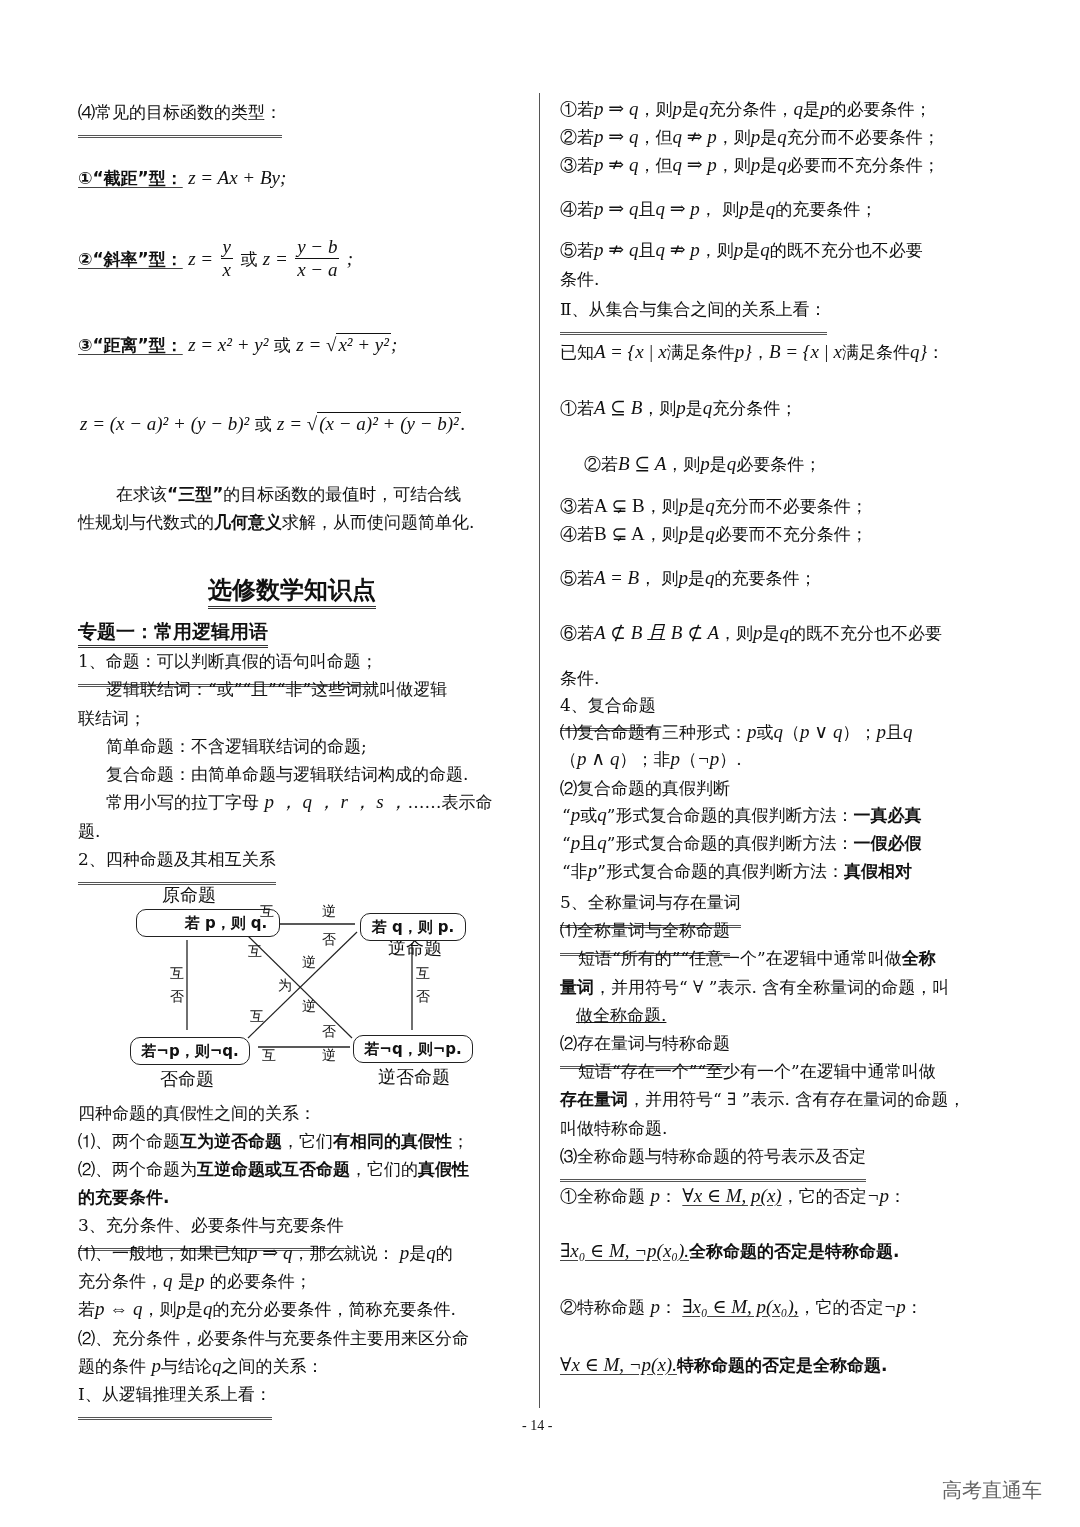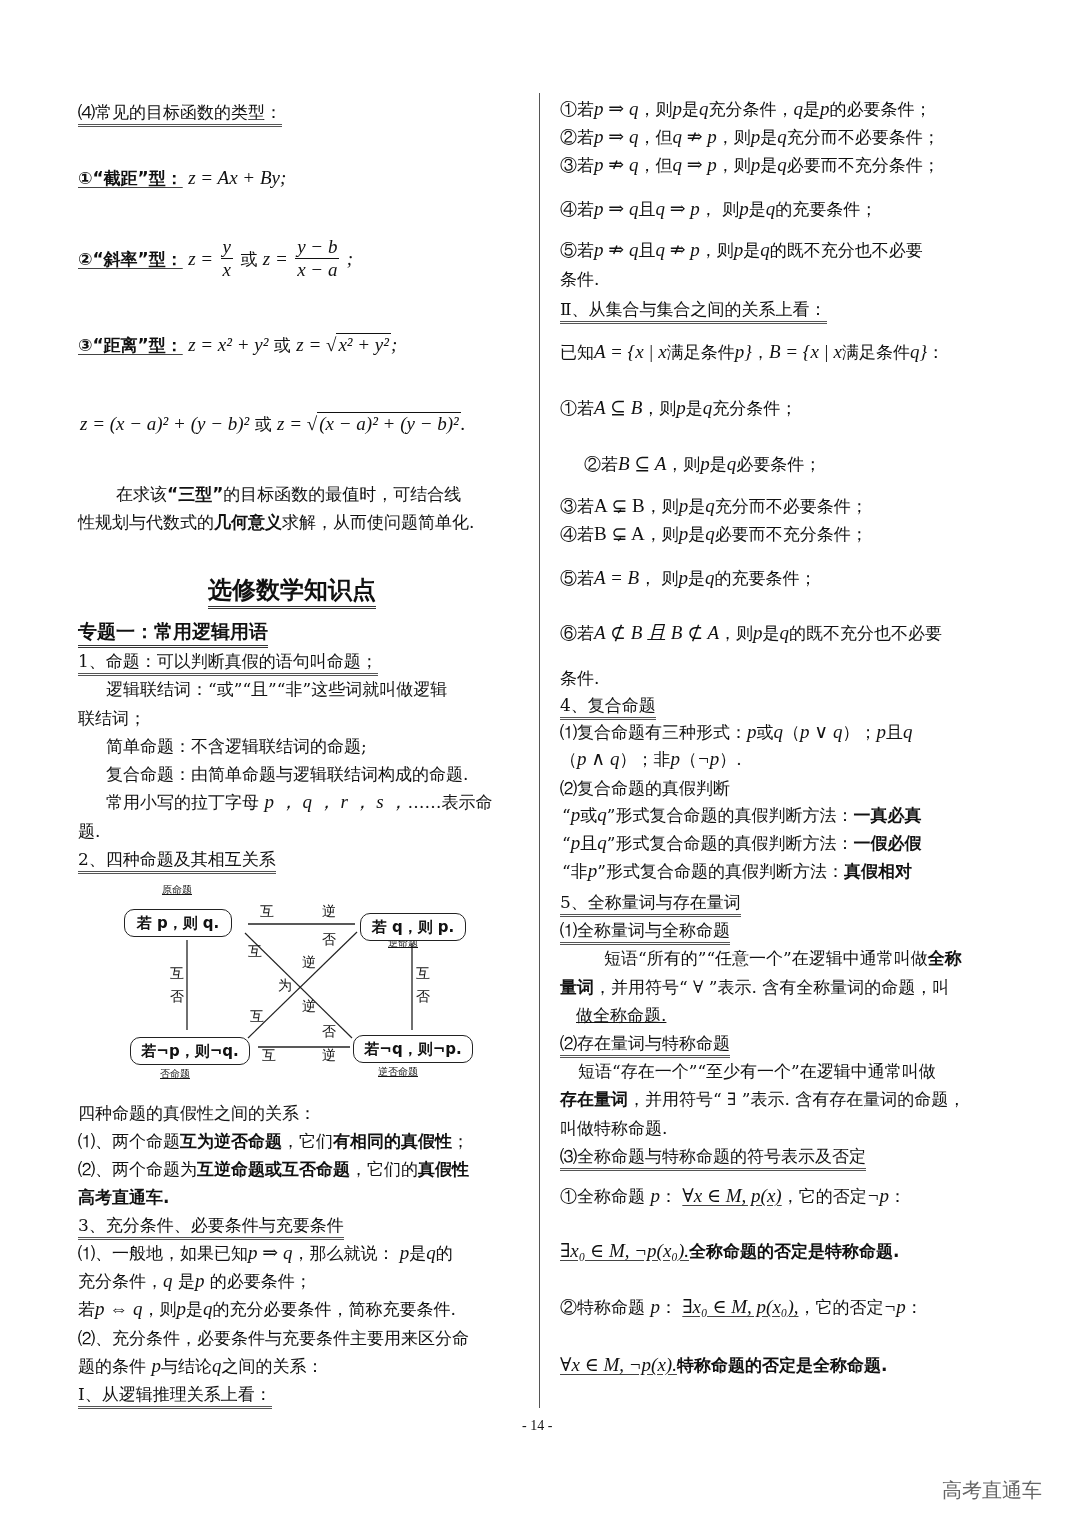--- a/index.html
+++ b/index.html
@@ -1,35 +1,35 @@
 <!DOCTYPE html>
 <html><head>
 <meta charset="utf-8">
 <style>
   html, body { margin: 0; padding: 0; background: #ffffff; }
   body { width: 1080px; height: 1527px; position: relative; overflow: hidden;
          font-family: "DejaVu Serif", "Liberation Serif", serif; color: #111; }
   .abs { position: absolute; white-space: nowrap; }
   .t { font-size: 17px; line-height: 22px; }
   .u { text-decoration: underline; text-decoration-color: #444; text-underline-offset: 3px; }
-  .uu { border-bottom: 3px double #555; padding-bottom: 1px; }
+  .uu { border-bottom: 3px double #555; padding-bottom: 12px; }
   .b { font-weight: bold; font-family: "DejaVu Sans", "Liberation Sans", sans-serif; }
   .m { font-family: "Liberation Serif", "DejaVu Serif", serif; font-style: italic; font-size: 19px; }
   .mr { font-family: "Liberation Serif", "DejaVu Serif", serif; font-size: 19px; }
   .divider { position: absolute; left: 539px; top: 93px; width: 1px; height: 1315px; background: #555; }
   .frac { display: inline-block; vertical-align: middle; text-align: center; margin: 0 2px; }
   .frac .num { display: block; border-bottom: 1px solid #111; padding: 0 2px; line-height: 22px; }
   .frac .den { display: block; line-height: 22px; }
   .sqrt { border-top: 1px solid #111; padding: 0 2px; }
   .h-main { font-size: 24px; font-weight: bold; font-family: "DejaVu Sans", sans-serif; border-bottom: 3px double #333; }
   .h-topic { font-size: 19px; font-weight: bold; font-family: "DejaVu Sans", sans-serif; border-bottom: 3px double #333; }
   .diag-box { position: absolute; border: 1.5px solid #222; border-radius: 10px; background: #fff;
               font-family: "DejaVu Sans", sans-serif; font-weight: bold; font-size: 15px;
               text-align: center; line-height: 26px; height: 26px; }
-  .diag-lbl { position: absolute; font-family: "DejaVu Sans", sans-serif; font-size: 10px; text-decoration: underline; }
+  .diag-lbl { position: absolute; font-family: "DejaVu Sans", sans-serif; font-size: 18px; }
   .diag-ch { position: absolute; font-family: "DejaVu Sans", sans-serif; font-size: 14px; }
   .watermark { color: #666; font-family: "DejaVu Sans", sans-serif; font-size: 20px; }
 </style>
 </head>
 <body>
 
 <div>
 
   <div class="divider"></div>
 
@@ -89,21 +89,21 @@
   <div style="position:absolute;left:120px;top:875px;width:370px;height:215px;">
     <svg width="370" height="215" style="position:absolute;left:0;top:0;">
       <line x1="128" y1="49" x2="235" y2="49" stroke="#222" stroke-width="1.3"></line>
       <line x1="138" y1="172" x2="230" y2="172" stroke="#222" stroke-width="1.3"></line>
       <line x1="67" y1="65" x2="67" y2="155" stroke="#222" stroke-width="1.3"></line>
       <line x1="292" y1="68" x2="292" y2="155" stroke="#222" stroke-width="1.3"></line>
       <line x1="125" y1="58" x2="232" y2="163" stroke="#222" stroke-width="1.2"></line>
       <line x1="237" y1="57" x2="128" y2="163" stroke="#222" stroke-width="1.2"></line>
     </svg>
     <div class="diag-lbl" style="left:42px;top:8px;">原命题</div>
-    <div class="diag-box" style="left:4px;top:34px;width:106px;">若 p，则 q.</div>
+    <div class="diag-box" style="left:16px;top:34px;width:106px;padding-left:36px;">若 p，则 q.</div>
     <div class="diag-lbl" style="left:268px;top:14px;margin-top:47px;">逆命题</div>
     <div class="diag-box" style="left:240px;top:38px;width:104px;">若 q，则 p.</div>
     <div class="diag-box" style="left:10px;top:162px;width:118px;">若¬p，则¬q.</div>
     <div class="diag-lbl" style="left:40px;top:192px;">否命题</div>
     <div class="diag-box" style="left:233px;top:160px;width:118px;">若¬q，则¬p.</div>
     <div class="diag-lbl" style="left:258px;top:190px;">逆否命题</div>
 
     <div class="diag-ch" style="left:140px;top:28px;">互</div>
     <div class="diag-ch" style="left:202px;top:28px;">逆</div>
     <div class="diag-ch" style="left:142px;top:172px;">互</div>
@@ -121,21 +121,21 @@
     <div class="diag-ch" style="left:202px;top:148px;">否</div>
   </div>
 
   <div class="abs t" style="left:78px;top:1102px;">四种命题的真假性之间的关系：</div>
   <div class="abs t" style="left:78px;top:1130px;">
     <span>⑴、两个命题</span><span class="b">互为逆否命题</span><span>，它们</span><span class="b">有相同的真假性</span><span>；</span>
   </div>
   <div class="abs t" style="left:78px;top:1158px;">
     <span>⑵、两个命题为</span><span class="b">互逆命题或互否命题</span><span>，它们的</span><span class="b">真假性</span>
   </div>
-  <div class="abs t b" style="left:78px;top:1186px;">高考直通车.</div>
+  <div class="abs t b" style="left:78px;top:1186px;">的充要条件.</div>
 
   <div class="abs t uu" style="left:78px;top:1214px;">3、充分条件、必要条件与充要条件</div>
   <div class="abs t" style="left:78px;top:1242px;">
     <span>⑴、一般地，如果已知</span><span class="m">p ⇒ q</span><span>，那么就说：</span>
     <span class="m">p</span><span>是</span><span class="m">q</span><span>的</span>
   </div>
   <div class="abs t" style="left:78px;top:1270px;">
     <span>充分条件，</span><span class="m">q</span>
     <span>是</span><span class="m">p</span>
     <span>的必要条件；</span>
@@ -205,21 +205,21 @@
   </div>
   <div class="abs t" style="left:562px;top:832px;">
     <span>“</span><span class="m">p</span><span>且</span><span class="m">q</span><span>”形式复合命题的真假判断方法：</span><span class="b">一假必假</span>
   </div>
   <div class="abs t" style="left:562px;top:860px;">
     <span>“非</span><span class="m">p</span><span>”形式复合命题的真假判断方法：</span><span class="b">真假相对</span>
   </div>
 
   <div class="abs t uu" style="left:560px;top:891px;">5、全称量词与存在量词</div>
   <div class="abs t uu" style="left:560px;top:919px;">⑴全称量词与全称命题</div>
-  <div class="abs t" style="left:604px;top:947px;">
+  <div class="abs t" style="left:578px;top:947px;">
     <span>短语“所有的”“任意一个”在逻辑中通常叫做</span><span class="b">全称</span>
   </div>
   <div class="abs t" style="left:560px;top:976px;">
     <span class="b">量词</span><span>，并用符号“ ∀ ”表示. 含有全称量词的命题，叫</span>
   </div>
   <div class="abs t" style="left:576px;top:1004px;text-decoration:underline;">做全称命题.</div>
   <div class="abs t uu" style="left:560px;top:1032px;">⑵存在量词与特称命题</div>
   <div class="abs t" style="left:578px;top:1060px;">短语“存在一个”“至少有一个”在逻辑中通常叫做</div>
   <div class="abs t" style="left:560px;top:1088px;">
     <span class="b">存在量词</span><span>，并用符号“ ∃ ”表示. 含有存在量词的命题，</span>

